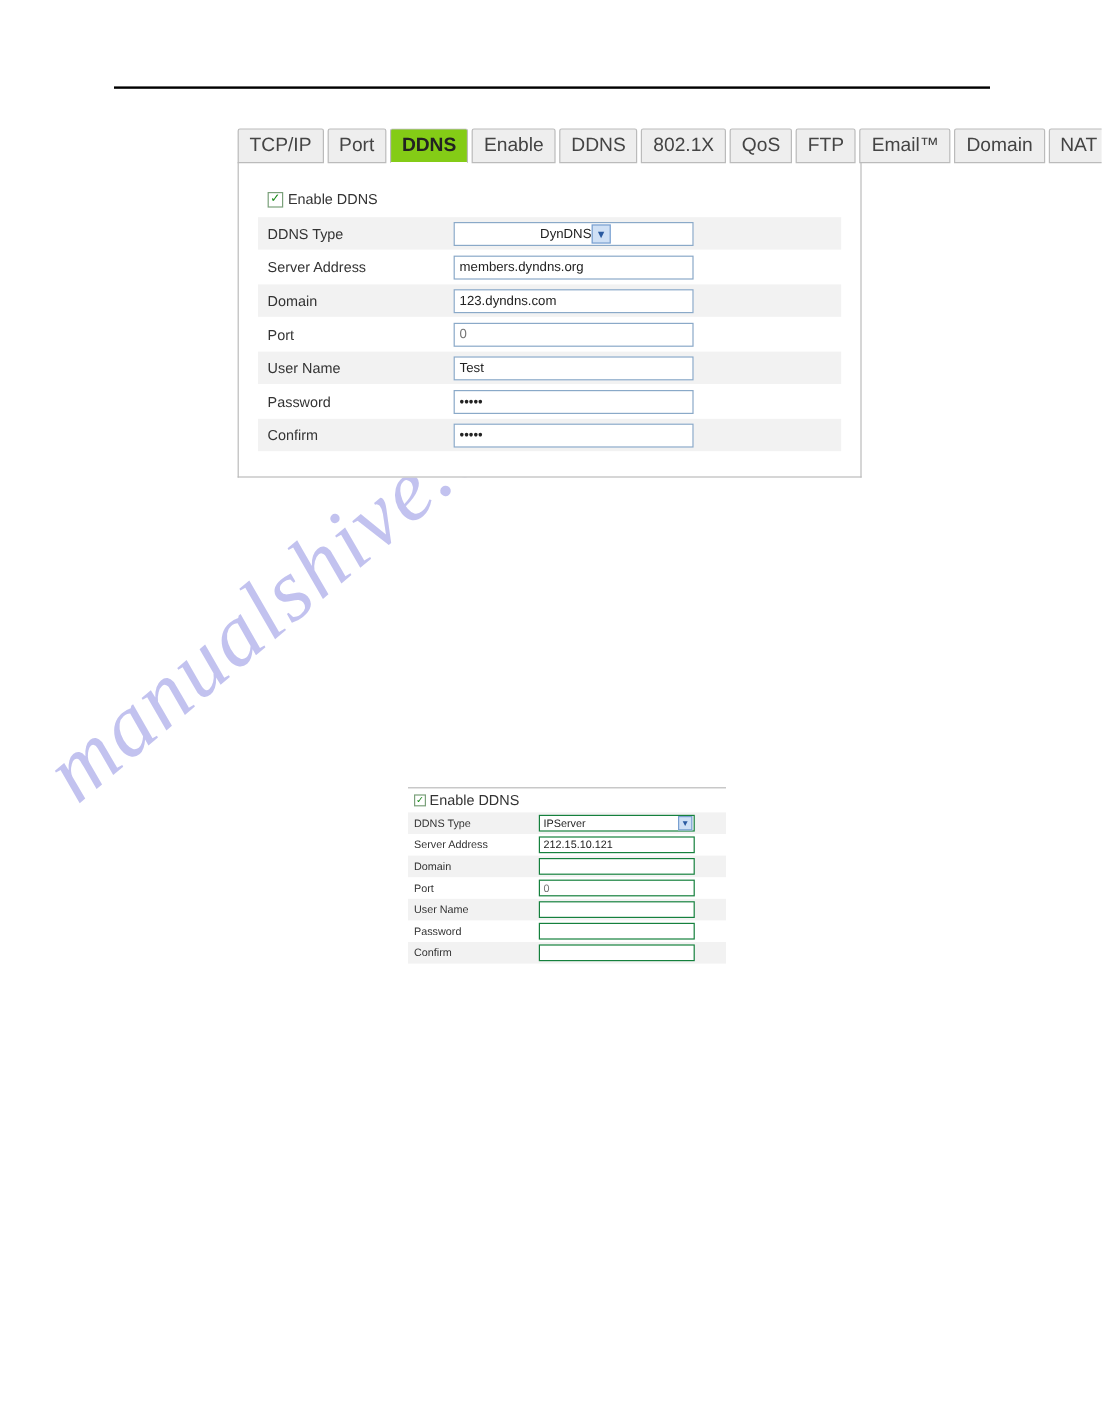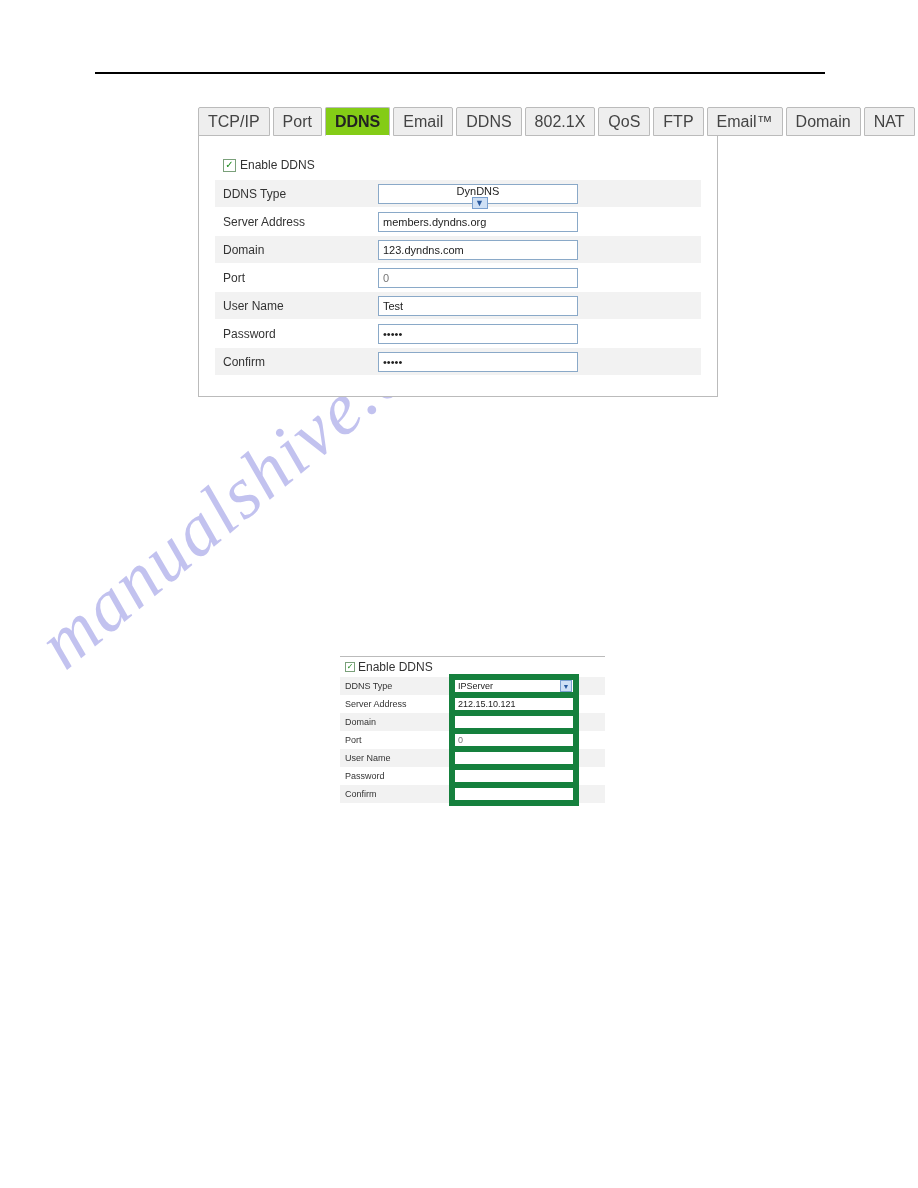--- a/index.html
+++ b/index.html
@@ -102,22 +102,21 @@
     height: 20px;
     border: 1px solid #8aa9c8;
     background: #fff;
     font-size: 11px;
     padding: 0 4px;
     color: #222;
   }
   .sel {
     display: inline-flex;
     align-items: center;
-    justify-content: flex-start;
-    flex-direction: column;
+    justify-content: center;
   }
   .sel-arrow {
     width: 16px; height: 16px;
     background: #cfe0f5;
     border: 1px solid #7aa0d0;
     display: inline-flex;
     align-items: center;
     justify-content: center;
     font-size: 9px;
     color: #2a5aa0;
@@ -136,22 +135,22 @@
   .form-row-sm {
     display: flex;
     align-items: center;
     height: 18px;
     padding-left: 5px;
   }
   .form-row-sm.shaded { background: #f2f2f2; }
   .form-label-sm { width: 104px; color: #333; }
   .inp-sm, .sel-sm {
     width: 130px;
-    height: 24px;
-    border: 6px solid #15803d;
+    height: 14px;
+    border: 1px solid #15803d;
     background: #fff;
     font-size: 9px;
     padding: 0 3px;
     color: #222;
   }
   .sel-sm {
     display: inline-flex;
     align-items: center;
     justify-content: space-between;
   }
@@ -201,21 +200,21 @@
 <div class="page">
   <div class="hr-top"></div>
 
   <div class="watermark">manualshive.com</div>
 
   <div class="panel1">
     <div class="tabs">
       <div class="tab">TCP/IP</div>
       <div class="tab">Port</div>
       <div class="tab active">DDNS</div>
-      <div class="tab">Email</div>
+      <div class="tab">Enable</div>
       <div class="tab">DDNS</div>
       <div class="tab">802.1X</div>
       <div class="tab">QoS</div>
       <div class="tab">FTP</div>
       <div class="tab">Email™</div>
       <div class="tab">Domain</div>
       <div class="tab">NAT</div>
     </div>
     <div class="tab-body">
       <div class="enable-row">

